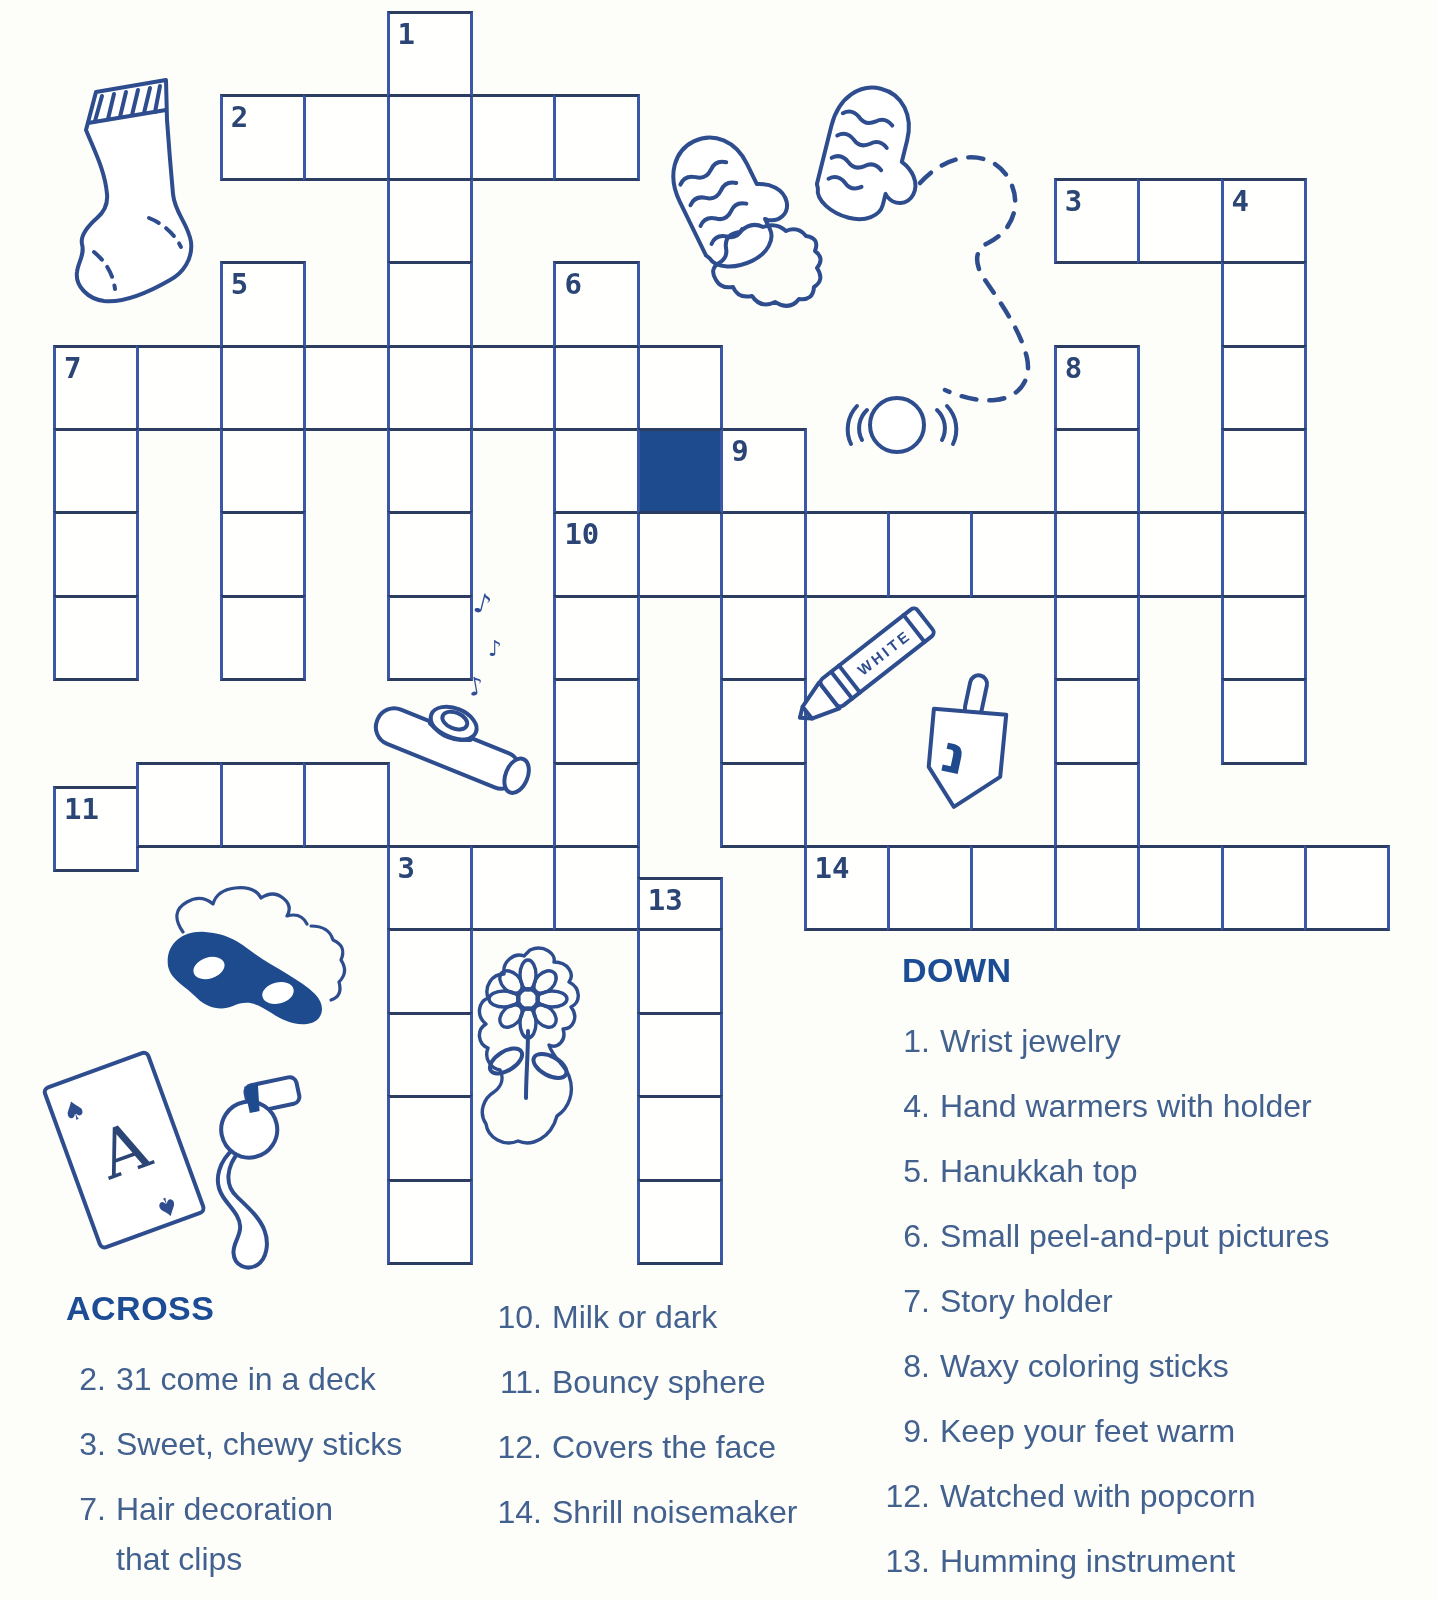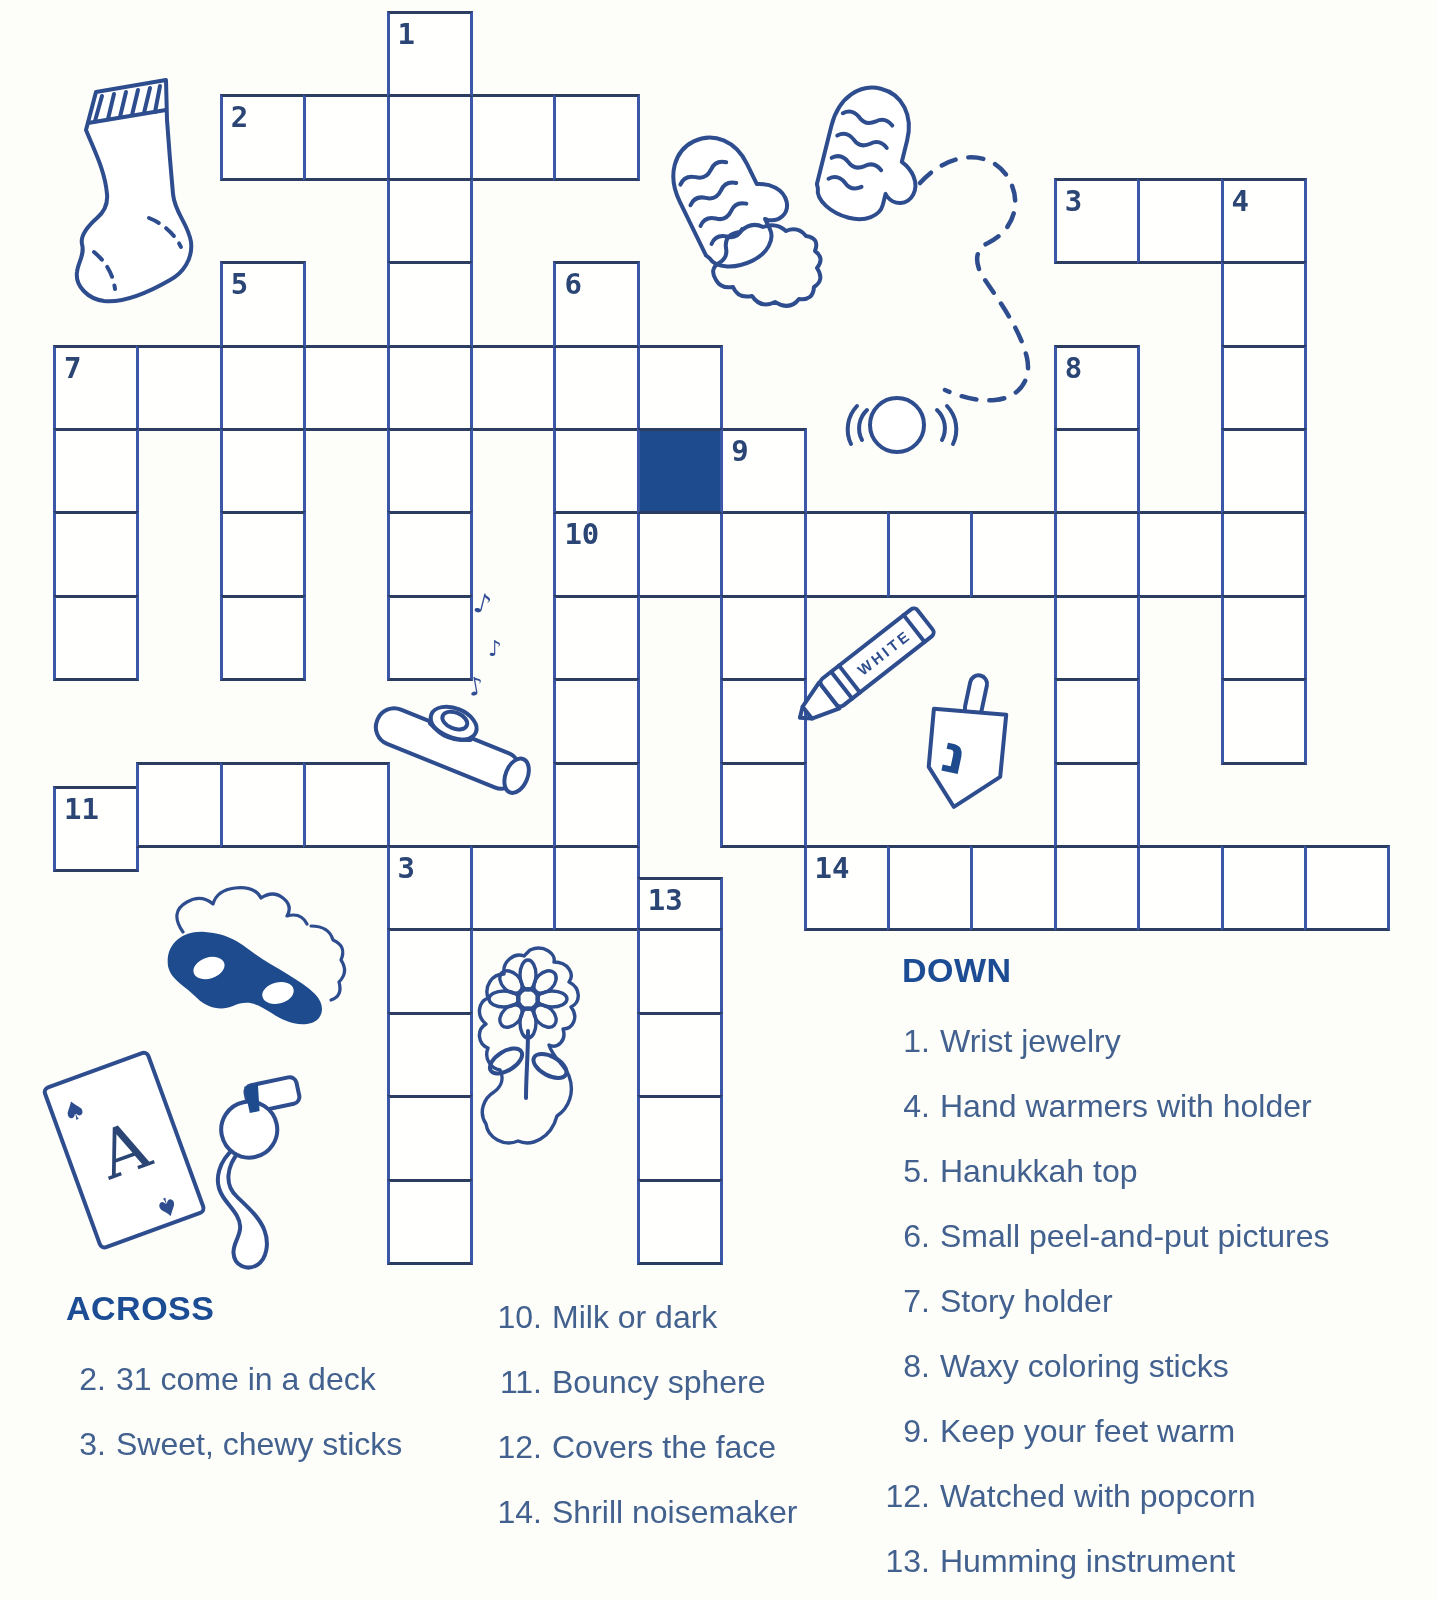--- a/index.html
+++ b/index.html
@@ -266,20 +266,21 @@
         <path class="navyfill" d="M52,12 L66,12 L62,39 L52,39 Z"></path>
       </g>
     </svg>
   </div>
 
   <div class="cluecol" style="left:56px;top:1288px;width:430px">
     <div class="cluehead">ACROSS</div>
     <div>
         <div class="clue"><span class="cnum2">2.</span><span>31 come in a deck</span></div>
         <div class="clue"><span class="cnum2">3.</span><span>Sweet, chewy sticks</span></div>
+        <div class="clue"><span class="cnum2">7.</span><span>Hair decoration</span><div class="cont">that clips</div></div>
       </div>
   </div>
   <div class="cluecol" style="left:492px;top:1292px;width:380px">
     <div>
         <div class="clue"><span class="cnum2">10.</span><span>Milk or dark</span></div>
         <div class="clue"><span class="cnum2">11.</span><span>Bouncy sphere</span></div>
         <div class="clue"><span class="cnum2">12.</span><span>Covers the face</span></div>
         <div class="clue"><span class="cnum2">14.</span><span>Shrill noisemaker</span></div>
       </div>
   </div>

